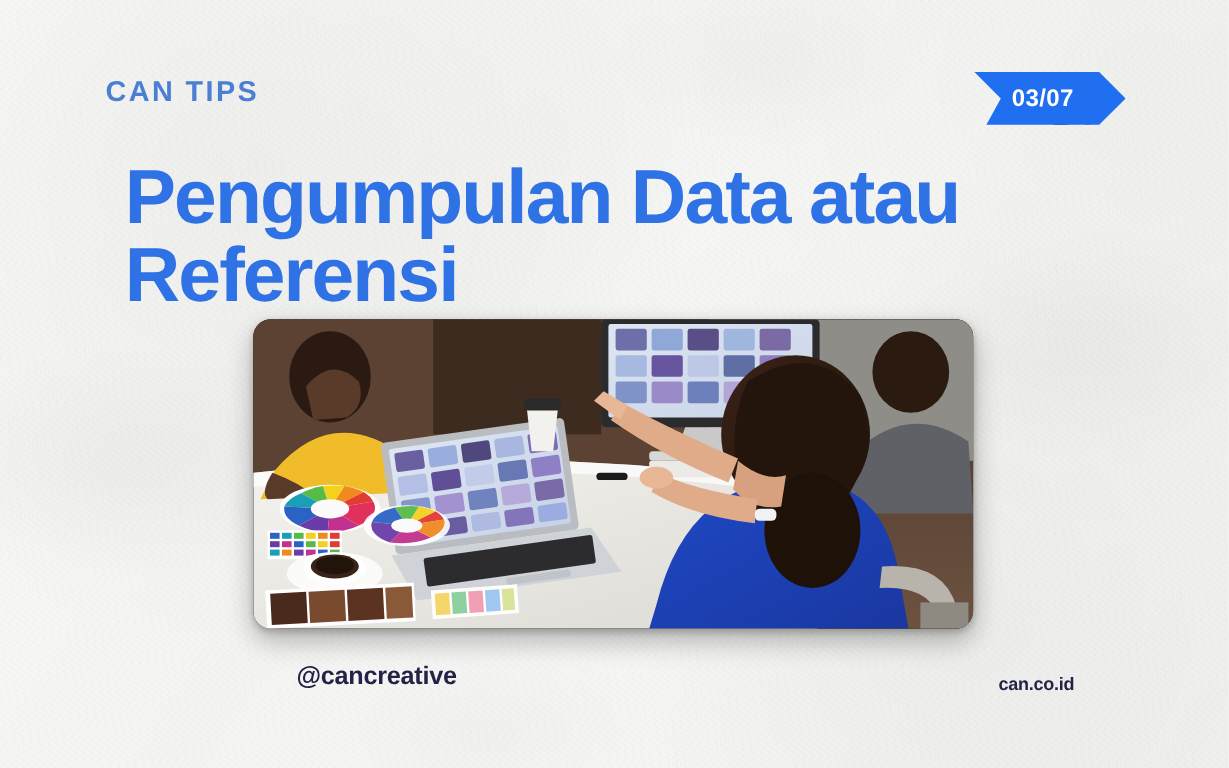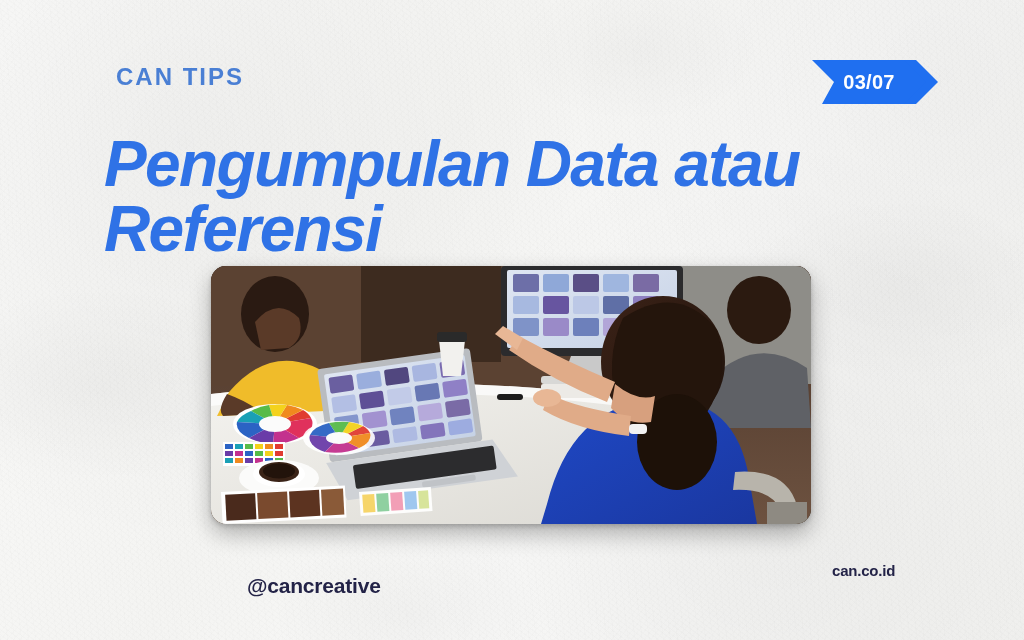--- a/index.html
+++ b/index.html
@@ -32,21 +32,21 @@
     position:absolute; inset:0; pointer-events:none;
     background:
       radial-gradient(ellipse 260px 140px at 10% 60%, rgba(0,0,0,.030), transparent 70%),
       radial-gradient(ellipse 200px 120px at 40% 96%, rgba(0,0,0,.028), transparent 70%),
       radial-gradient(ellipse 230px 130px at 88% 45%, rgba(0,0,0,.026), transparent 70%),
       radial-gradient(ellipse 180px 100px at 62% 8%, rgba(0,0,0,.022), transparent 72%);
   }
 
   
   .eyebrow{
-    position:absolute; left:116px; top:63px;
+    position:absolute; left:88px; top:63px;
     font-size:24px; font-weight:700; letter-spacing:2.0px;
     color:#4a7fd4;
   }
 
   
   .badge-wrap{
     position:absolute; left:812px; top:58px;
     width:132px; height:48px;
   }
   .badge-svg{ display:block; width:132px; height:48px; overflow:visible; }
@@ -56,21 +56,20 @@
     color:#ffffff; font-size:20px; font-weight:800; letter-spacing:.3px;
     pointer-events:none;
   }
 
   
   .headline{
     position:absolute; left:104px; top:132px; width:830px;
     color:#2f72e6;
     font-size:64px; font-weight:800; line-height:1.02;
     letter-spacing:-1.6px;
-    font-style:italic;
   }
   .headline .l2{ display:block; }
 
   
   .photo{
     position:absolute; left:211px; top:266px;
     width:600px; height:258px;
     border-radius:15px; overflow:hidden;
     box-shadow:0 10px 22px rgba(0,0,0,.28), 0 2px 5px rgba(0,0,0,.18);
     background:#2a2520;
@@ -82,21 +81,21 @@
     position:absolute; left:104px; top:538px; width:118px; height:62px;
   }
   .logo svg{ display:block; width:118px; height:48px; }
   .logo-sub{
     position:absolute; left:8px; top:43px; width:106px;
     text-align:center;
     font-size:11px; font-weight:700; letter-spacing:4.4px;
     color:#4a4a4a;
   }
   .handle{
-    position:absolute; left:247px; top:574px;
+    position:absolute; left:247px; top:552px;
     font-size:21px; font-weight:600; color:#232347; letter-spacing:-.2px;
   }
   .site{
     position:absolute; left:832px; top:562px;
     font-size:15px; font-weight:600; color:#232347; letter-spacing:-.2px;
   }
 </style>
 </head>
 <body>
 

